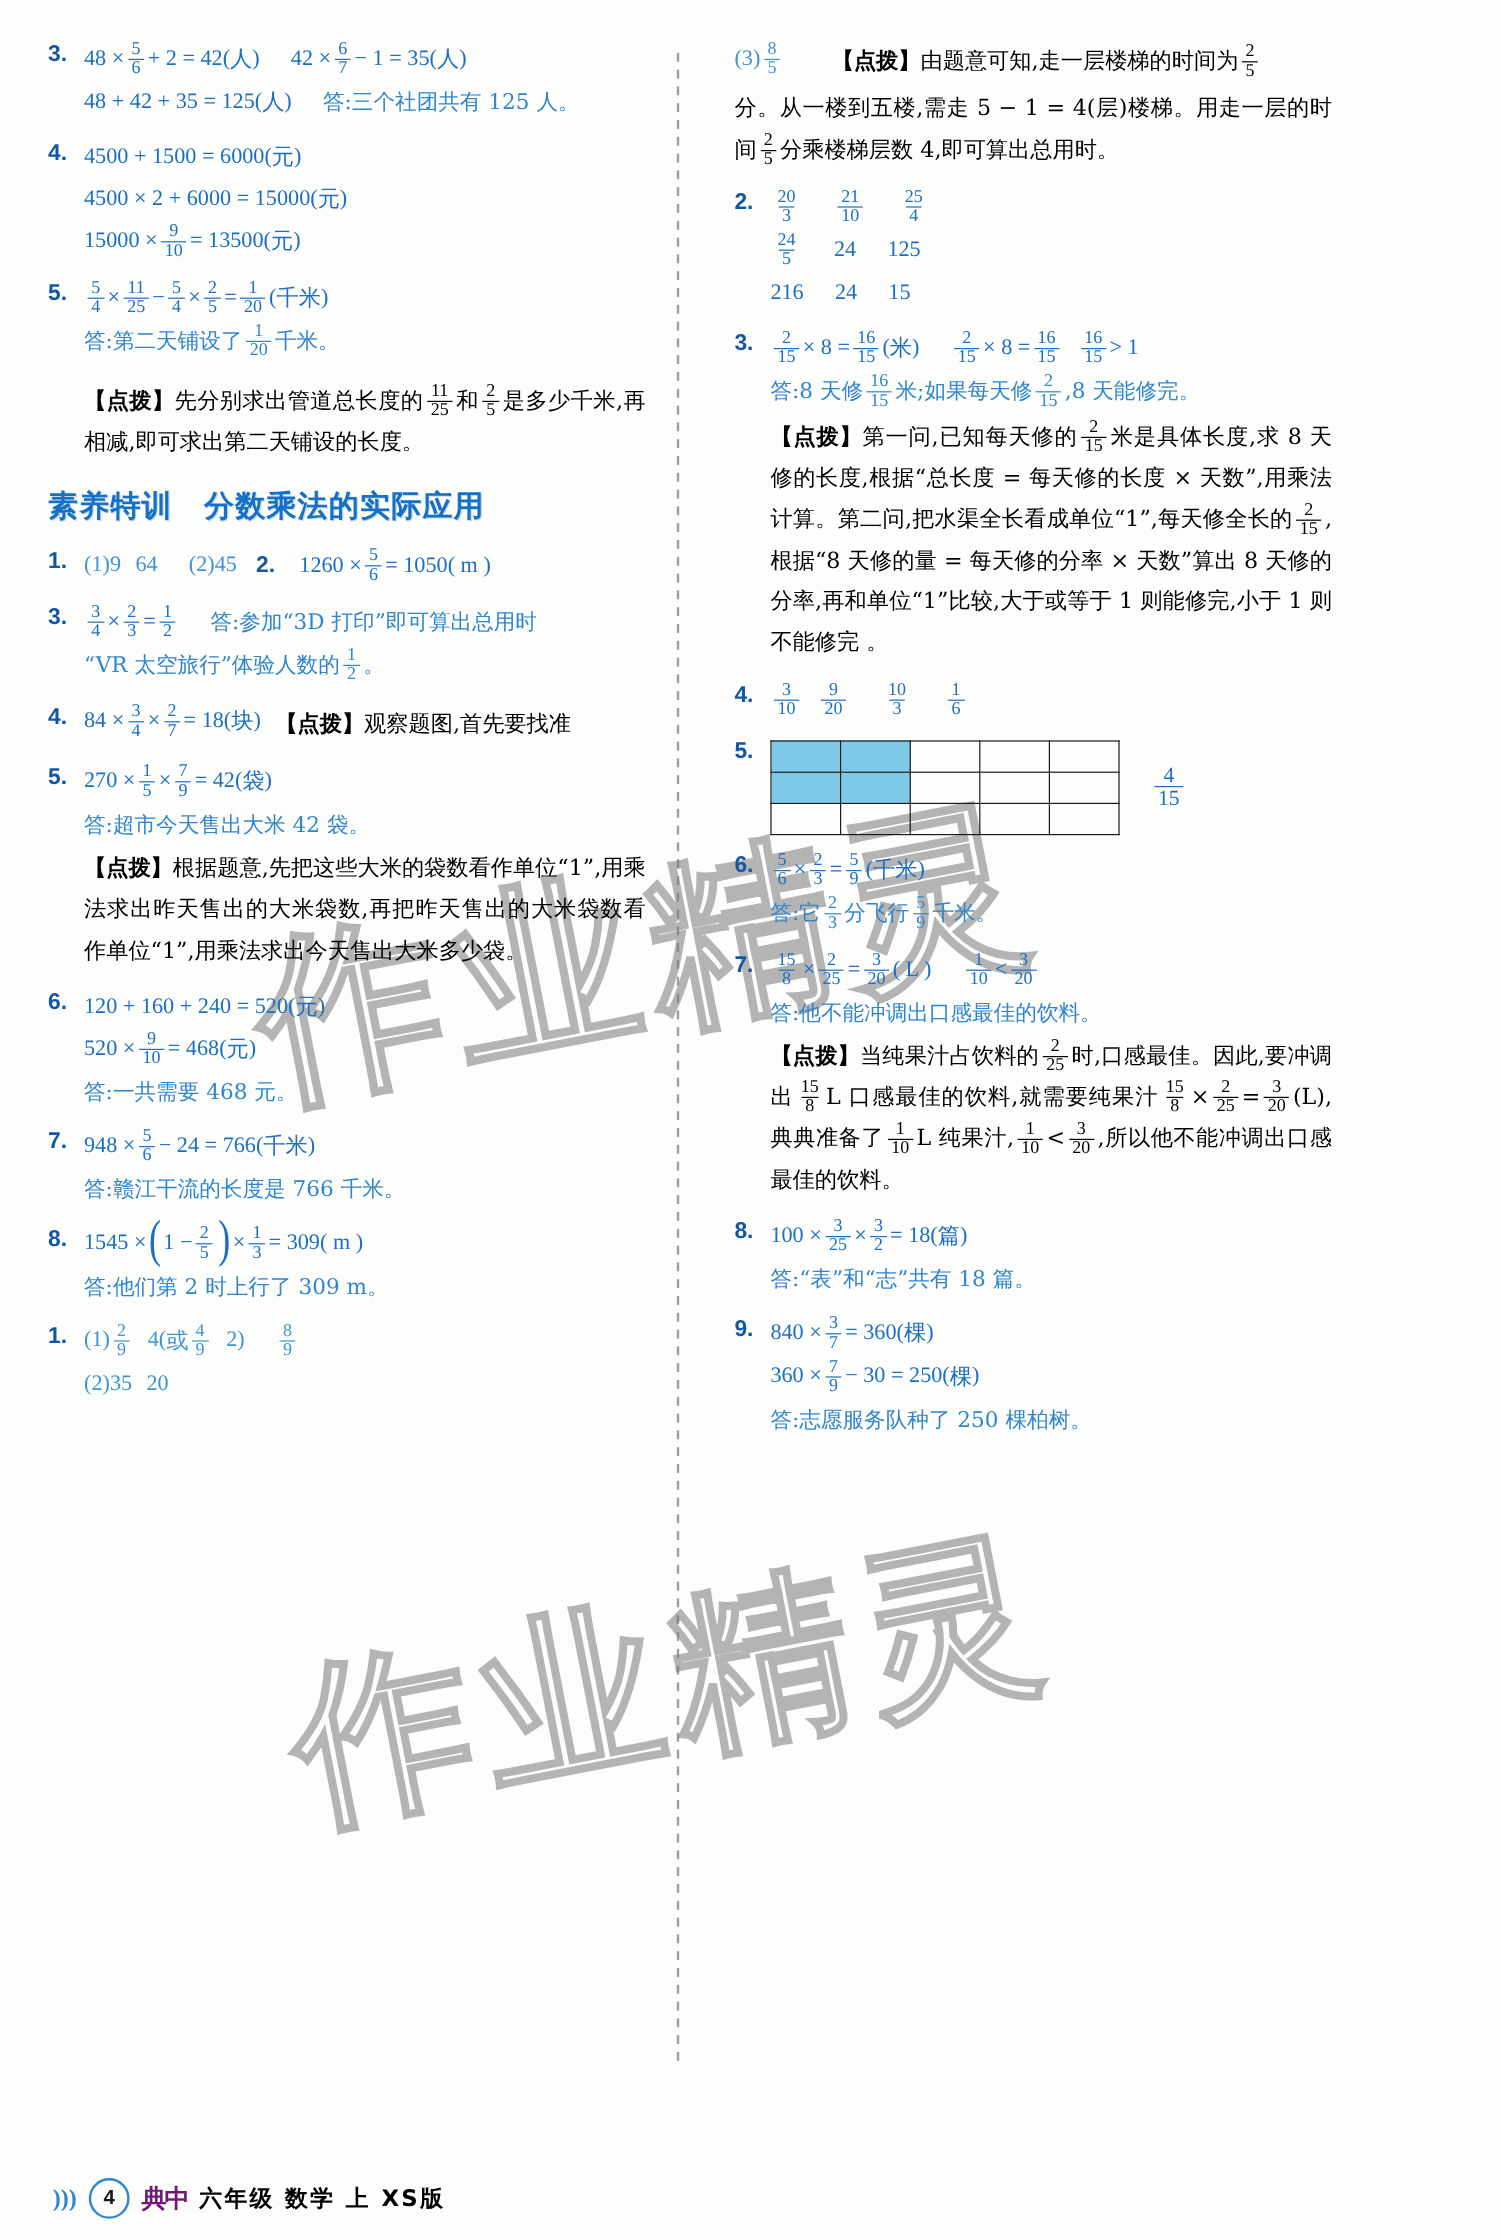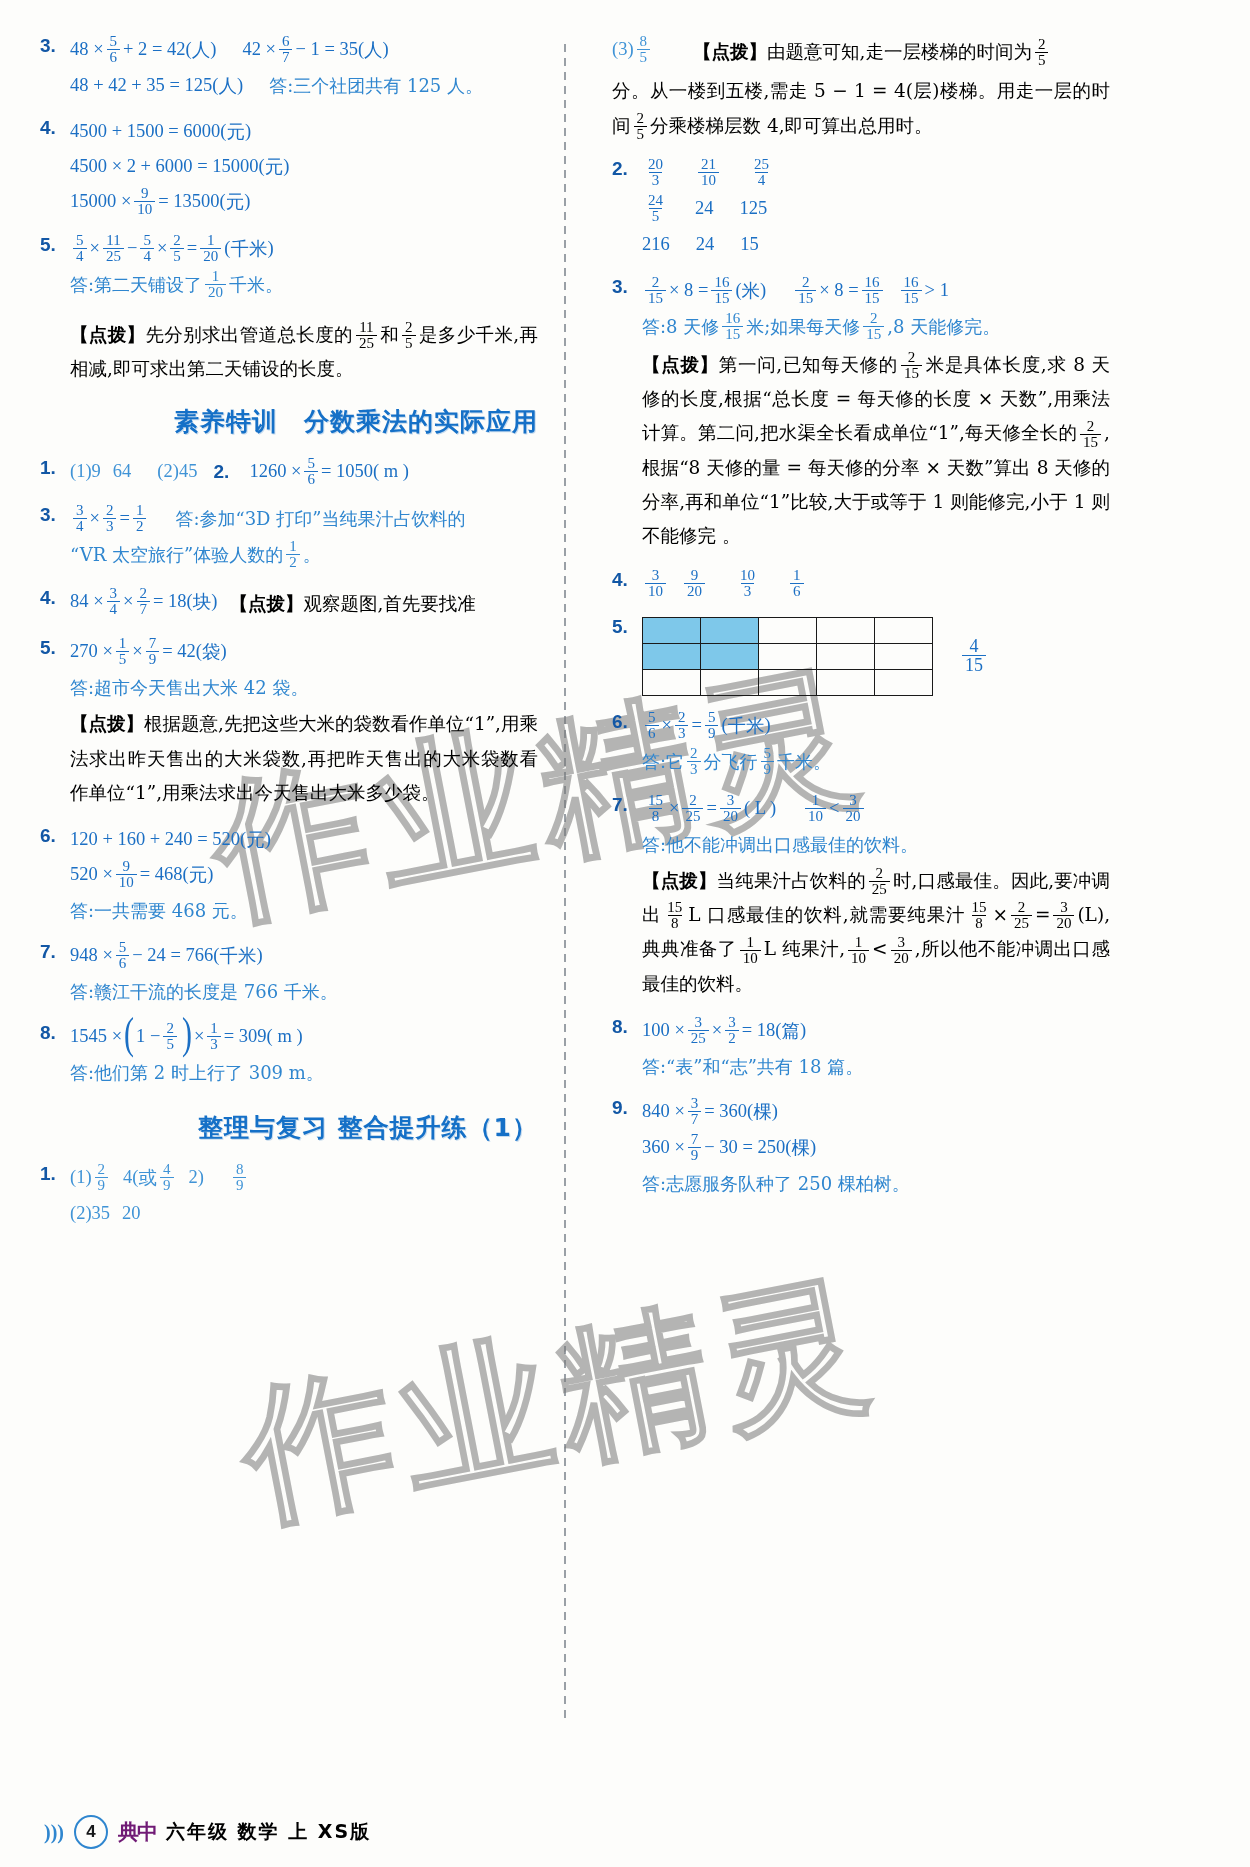--- a/index.html
+++ b/index.html
@@ -38,21 +38,21 @@
   .frac .n{font-size:15px;padding:0 3px;}
   .frac .d{font-size:15px;padding:0 3px;border-top:1.3px solid currentColor;}
 
   
   .cn{font-family:"DejaVu Serif","Liberation Serif",serif;}
   .ans{color:#2f86cf;font-size:18px;}
   .tip{color:#000000;font-size:18.5px;line-height:1.8;}
   .tip b{font-weight:bold;}
 
   .section-title{
-    text-align:right;color:#1570c7;font-weight:bold;
+    text-align:left;color:#1570c7;font-weight:bold;
     font-family:"DejaVu Sans","Liberation Sans",sans-serif;
     font-size:25px;letter-spacing:1px;margin:18px 0 14px 0;
     text-shadow:1px 1px 0 rgba(40,120,200,.25);
   }
   .section-title .sp{display:inline-block;width:26px;}
 
   
   .gridfig{display:flex;align-items:center;gap:26px;margin:6px 0 4px 0;}
   table.cells{border-collapse:collapse;}
   table.cells td{width:57px;height:25px;border:1.4px solid #1a1a1a;padding:0;}
@@ -185,21 +185,21 @@
           <div class="line blue">
             <span class="frac">
                 <span class="n">3</span>
                 <span class="d">4</span>
               </span>×<span class="frac">
                 <span class="n">2</span>
                 <span class="d">3</span>
               </span>=<span class="frac">
                 <span class="n">1</span>
                 <span class="d">2</span>
-              </span><span class="gap"></span><span class="ans cn">答:参加“3D 打印”当纯果汁占饮料的</span>
+              </span><span class="gap"></span><span class="ans cn">答:参加“3D 打印”即可算出总用时</span>
           </div>
           <div class="line">
             <span class="ans cn">“VR 太空旅行”体验人数的</span>
               <span class="frac ans">
                 <span class="n">1</span>
                 <span class="d">2</span>
               </span>
               <span class="ans cn">。</span>
           </div>
         </div>
@@ -279,21 +279,20 @@
                 <span class="n">1</span>
                 <span class="d">3</span>
               </span>= 309( m )
           </div>
           <div class="line">
               <span class="ans cn">答:他们第 2 时上行了 309 m。</span>
             </div>
         </div>
       </div>
 
-      <div class="section-title">整理与复习  整合提升练（1）</div>
 
       <div class="item">
         <div class="num">1.</div>
         <div class="body">
           <div class="line blue-l">
             (1)<span class="frac">
                 <span class="n">2</span>
                 <span class="d">9</span>
               </span><span class="gap-s"></span>4(<span class="cn">或</span><span class="frac">
                 <span class="n">4</span>

